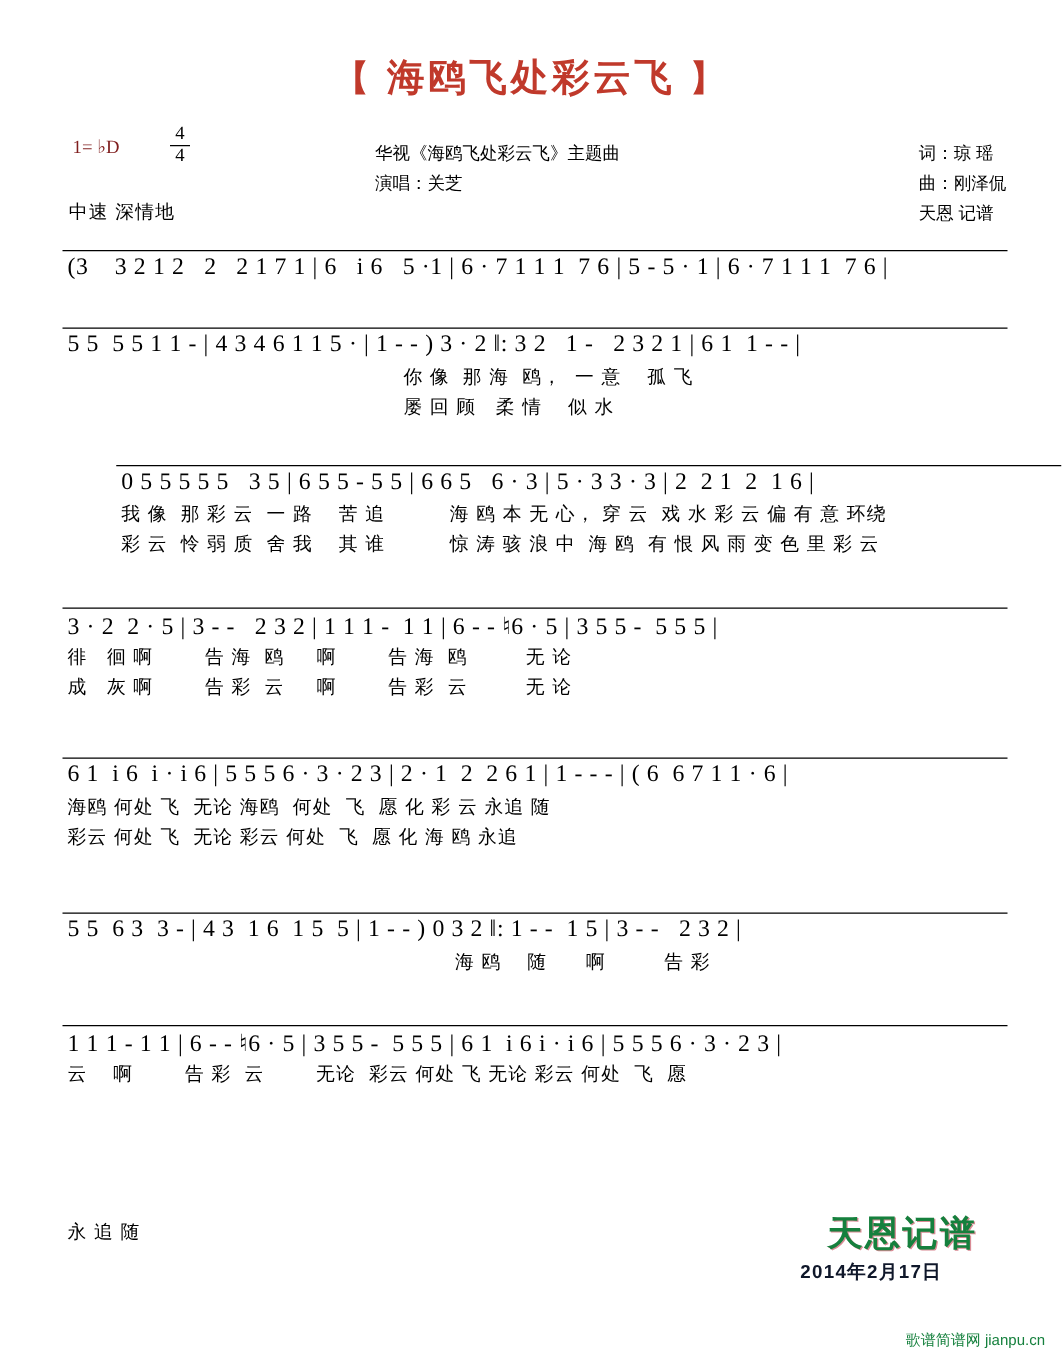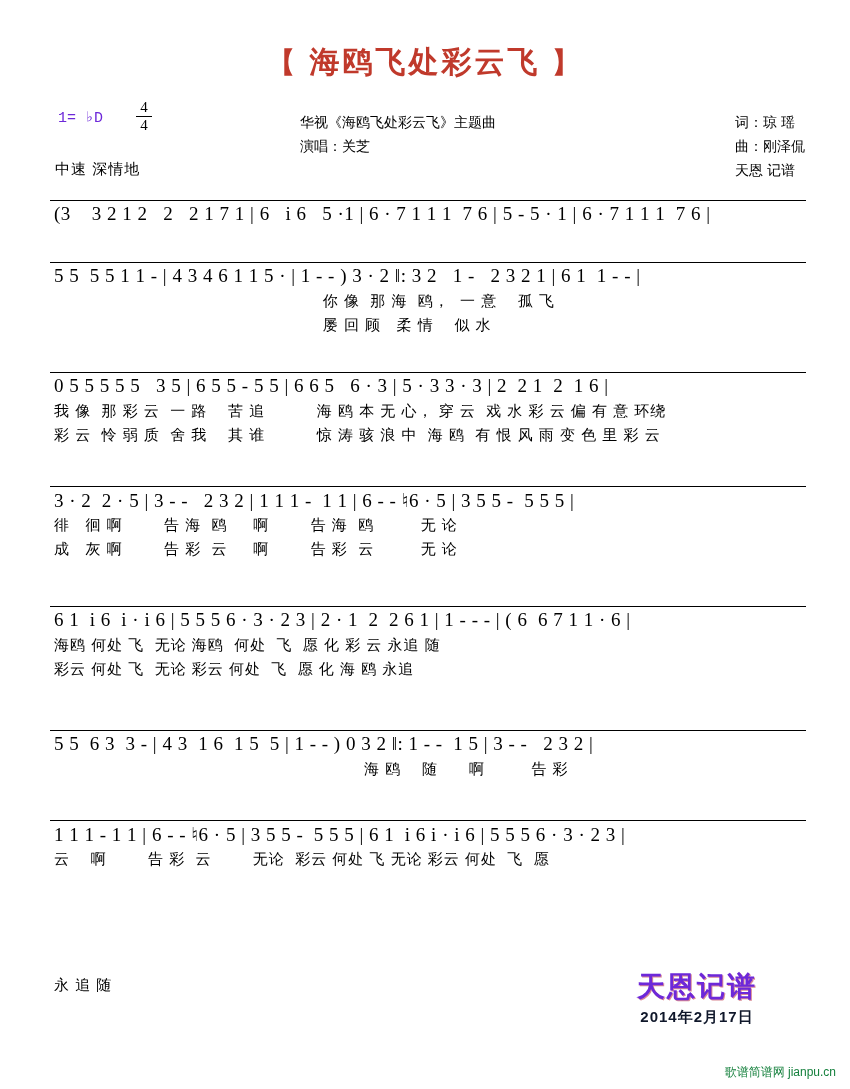--- a/index.html
+++ b/index.html
@@ -29,22 +29,22 @@
   }
   .title .brk {
     font-size: 28px;
     color: #c0392b;
   }
   .meta-key {
     position: absolute;
     left: 58px;
     top: 108px;
     font-size: 15px;
-    color: #6d28d9;
-    font-family: Liberation Mono, monospace;
+    color: #7f1d1d;
+    font-family: Liberation Serif, serif;
   }
   .meta-ts {
     position: absolute;
     left: 136px;
     top: 100px;
     font-size: 15px;
     text-align: center;
     line-height: 1.0;
     font-family: "Liberation Serif", serif;
   }
@@ -116,23 +116,24 @@
     position: absolute;
     right: 68px;
     bottom: 62px;
     width: 170px;
     text-align: center;
   }
   .stamp .ch {
     font-family: "Liberation Sans", sans-serif;
     font-size: 28px;
     font-weight: bold;
-    color: #6d28d9;
+    color: #15803d;
     letter-spacing: 2px;
     text-shadow: 1px 1px 0 #d98b95;
+    text-align: right;
   }
   .stamp .date {
     font-family: "Liberation Sans", sans-serif;
     font-size: 15px;
     font-weight: bold;
     color: #0f172a;
     margin-top: 2px;
     letter-spacing: 1px;
   }
   .footer {
@@ -190,21 +191,21 @@
       <span class="notes">5 5  5 5 1 1 - | 4 3 4 6 1 1 5 · | 1 - - ) 3 · 2 ‖: 3 2   1 -   2 3 2 1 | 6 1  1 - - |</span>
     </div>
     <div class="lyric">
       <span class="txt">                                                    你 像  那 海  鸥，  一 意    孤 飞</span>
     </div>
     <div class="lyric">
       <span class="txt">                                                    屡 回 顾   柔 情    似 水</span>
     </div>
   </div>
 
-  <div class="staff" style="top:372px;">
+  <div class="staff" style="top:372px;margin-left:43px;">
     <div class="sysline">
       <span class="notes">0 5 5 5 5 5   3 5 | 6 5 5 - 5 5 | 6 6 5   6 · 3 | 5 · 3 3 · 3 | 2  2 1  2  1 6 |</span>
     </div>
     <div class="lyric">
       <span class="txt">我 像  那 彩 云  一 路    苦 追          海 鸥 本 无 心， 穿 云  戏 水 彩 云 偏 有 意 环绕</span>
     </div>
     <div class="lyric">
       <span class="txt">彩 云  怜 弱 质  舍 我    其 谁          惊 涛 骇 浪 中  海 鸥  有 恨 风 雨 变 色 里 彩 云</span>
     </div>
   </div>

